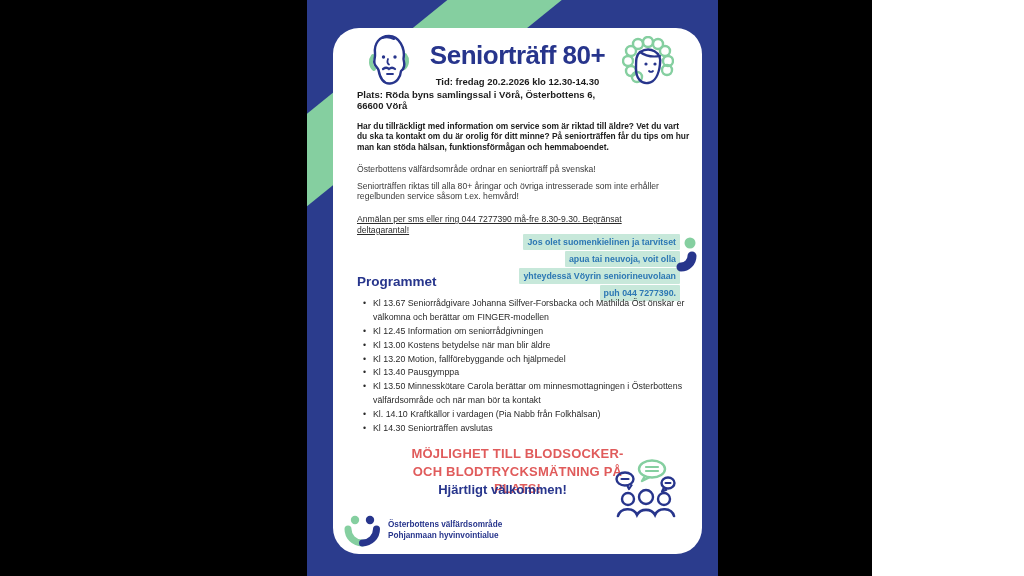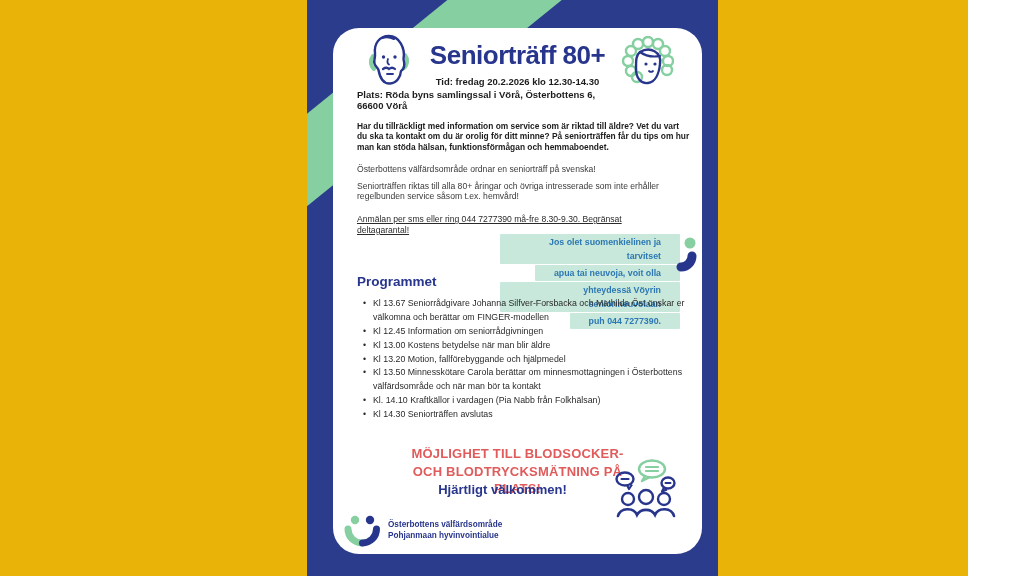--- a/index.html
+++ b/index.html
@@ -1,17 +1,17 @@
 <!DOCTYPE html>
 <html><head>
 <meta charset="utf-8">
 <style>
   * { margin:0; padding:0; box-sizing:border-box; }
   html,body { width:1024px; height:576px; background:#fff; font-family:"Liberation Sans", sans-serif; }
-  .canvas { position:relative; width:968px; height:576px; background:#eab308; overflow:hidden; }
+  .canvas { position:relative; width:872px; height:576px; background:#000000; overflow:hidden; }
 
   .blue-panel { position:absolute; left:307px; top:0; width:411px; height:576px; background:#2b3c8d; overflow:hidden; }
   .green-band { position:absolute; left:64px; top:-321px; width:72px; height:800px; background:#85cfa0; transform:rotate(51deg); }
 
   .card { position:absolute; left:333px; top:28px; width:369px; height:526px; background:#ffffff; border-radius:26px; }
 
   
   .title { position:absolute; left:0; right:0; top:12px; text-align:center; color:#27358c; font-size:26px; font-weight:bold; letter-spacing:-0.5px; }
   .icon-man { position:absolute; left:32px; top:4px; }
   .icon-curly { position:absolute; right:28px; top:8px; }
@@ -19,21 +19,21 @@
   .plats { position:absolute; left:24px; right:10px; top:61px; color:#1c1c1c; font-size:9.5px; font-weight:bold; line-height:1.2; }
 
   
   .intro { position:absolute; left:24px; right:12px; top:93px; color:#1c1c1c; font-size:8.4px; font-weight:bold; line-height:1.23; }
   .p1 { position:absolute; left:24px; right:12px; top:136px; color:#3a3a3a; font-size:8.6px; }
   .p2 { position:absolute; left:24px; right:12px; top:153px; color:#3a3a3a; font-size:8.6px; line-height:1.22; }
   .anmalan { position:absolute; left:24px; top:186px; width:300px; color:#2a2a2a; font-size:8.6px; line-height:1.25; text-decoration:underline; }
 
   
   .note { position:absolute; right:22px; top:205px; width:180px; text-align:right; font-size:8.8px; font-weight:bold; color:#2d78b4; line-height:14px; }
-  .note span { background:#c7e8da; padding:1px 19px; display:inline-block; margin-top:1px; border-radius:1px; }
+  .note span { background:#c7e8da; padding:1px 4px; display:inline-block; margin-top:1px; border-radius:1px; }
   .icon-quote { position:absolute; right:4px; top:207px; }
 
   
   .prog-head { position:absolute; left:24px; top:246px; color:#27358c; font-size:13.5px; font-weight:bold; }
   .prog-list { position:absolute; left:30px; right:12px; top:269px; }
   .prog-item { position:relative; padding-left:10px; color:#2a2a2a; font-size:8.8px; line-height:1.58; }
   .prog-item::before { content:"•"; position:absolute; left:0; top:0; color:#2a2a2a; font-size:8.8px; }
 
   
   .blood { position:absolute; left:0; right:0; top:417px; text-align:center; }
@@ -118,20 +118,21 @@
       </svg>
     </span>
 
     <h2 class="prog-head">Programmet</h2>
 
     <div class="prog-list">
       <div class="prog-item"><span>Kl 13.67 Seniorrådgivare Johanna Silfver-Forsbacka och Mathilda Öst önskar er välkomna och berättar om FINGER-modellen</span></div>
       <div class="prog-item"><span>Kl 12.45 Information om seniorrådgivningen</span></div>
       <div class="prog-item"><span>Kl 13.00 Kostens betydelse när man blir äldre</span></div>
       <div class="prog-item"><span>Kl 13.20 Motion, fallförebyggande och hjälpmedel</span></div>
+      <div class="prog-item"><span>Kl 13.40 Pausgymppa</span></div>
       <div class="prog-item"><span>Kl 13.50 Minnesskötare Carola berättar om minnesmottagningen i Österbottens välfärdsområde och när man bör ta kontakt</span></div>
       <div class="prog-item"><span>Kl. 14.10 Kraftkällor i vardagen (Pia Nabb från Folkhälsan)</span></div>
       <div class="prog-item"><span>Kl 14.30 Seniorträffen avslutas</span></div>
     </div>
 
     <div class="blood">
       <span>MÖJLIGHET TILL BLODSOCKER- OCH BLODTRYCKSMÄTNING PÅ PLATS!</span>
     </div>
 
     <div class="welcome">Hjärtligt välkommen!</div>

